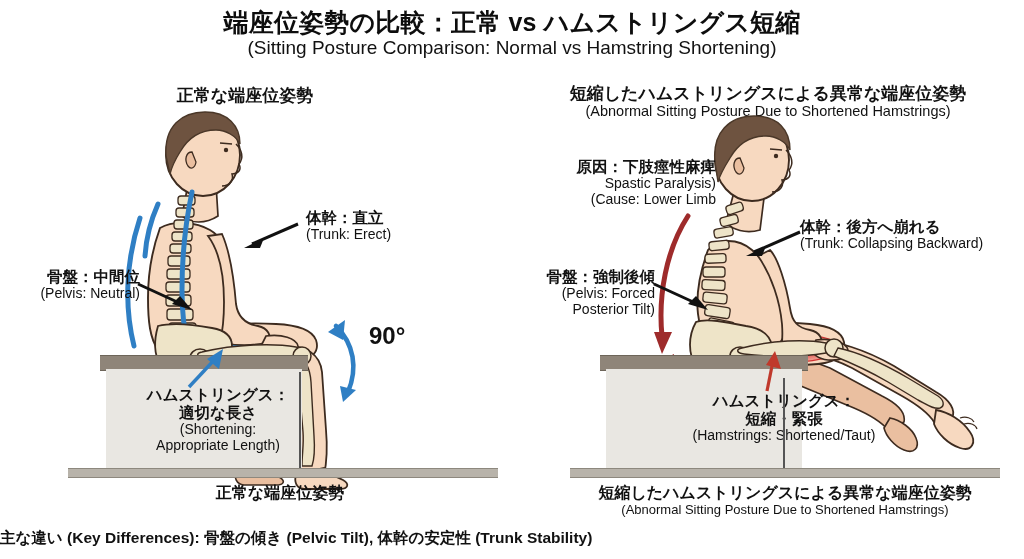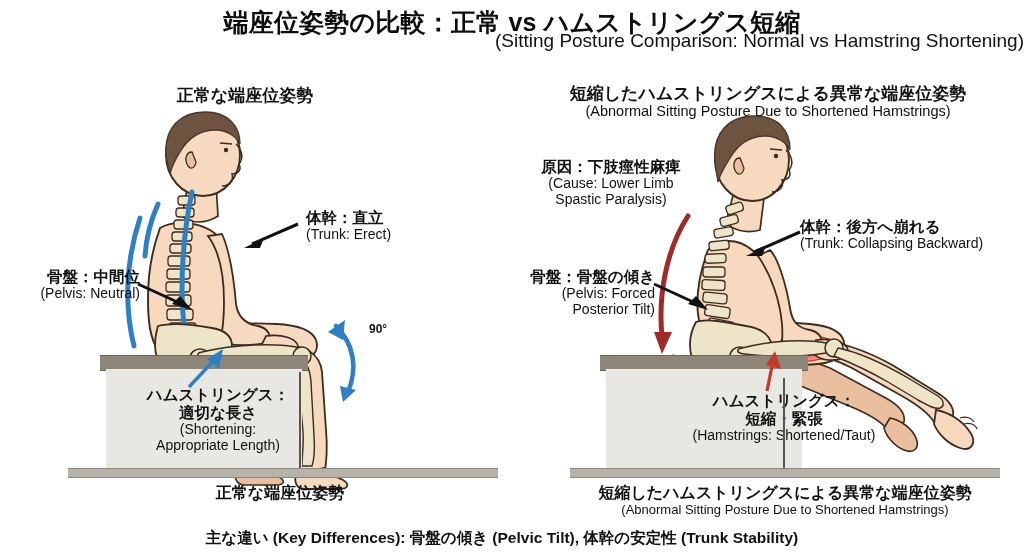--- a/index.html
+++ b/index.html
@@ -27,22 +27,22 @@
     top: 6px; left: 0; width: 1024px;
     text-align: center;
     font-size: 25px;
     font-weight: bold;
     letter-spacing: 0.2px;
     color: #0d0d0d;
     white-space: nowrap;
   }
   .title-sub {
     position: absolute;
-    top: 30px; left: 0; width: 1024px;
-    text-align: right;
+    top: 37px; left: 0; width: 1024px;
+    text-align: center;
     font-size: 19px;
     font-weight: normal;
     color: #111111;
     white-space: nowrap;
   }
 
   
   .panel-head-jp {
     position: absolute;
     text-align: center;
@@ -72,34 +72,34 @@
     font-weight: normal;
     line-height: 1.12;
     white-space: nowrap;
   }
   .lbl.ctr { text-align: center; }
   .lbl.right { text-align: right; }
   .lbl.left { text-align: left; }
 
   .angle-label {
     position: absolute;
-    font-size: 12px;
+    font-size: 24px;
     font-weight: bold;
     color: #111;
   }
 
   
   .cap { position: absolute; text-align: center; }
   .cap .jp { font-size: 16px; font-weight: bold; line-height: 1.18; white-space: nowrap; }
   .cap .en { font-size: 13px; font-weight: normal; line-height: 1.15; white-space: nowrap; }
 
   .keydiff {
     position: absolute;
     top: 528px; left: 0; width: 1004px;
-    text-align: center;
+    text-align: left;
     font-size: 15.5px;
     font-weight: bold;
     color: #111;
     white-space: nowrap;
   }
 
   
   .bench-top {
     position: absolute;
     background: #8f8579;
@@ -337,37 +337,37 @@
     <path d="M72,318 C60,296 60,274 66,258" fill="none" stroke="#9e2b2b" stroke-width="5" stroke-linecap="round"></path>
     <polygon points="58,262 74,254 74,272" fill="#9e2b2b"></polygon>
     <path d="M72,318 C80,330 92,338 104,342" fill="none" stroke="#9e2b2b" stroke-width="5" stroke-linecap="round"></path>
   </svg>
 
   <div class="bench-top" style="left:600px; top:355px; width:208px; height:14px;"></div>
   <div class="bench-body" style="left:606px; top:369px; width:196px; height:100px;"></div>
 
   <div class="floor" style="left:570px; top:468px; width:430px; height:8px;"></div>
 
-  <div class="lbl ctr" style="left:506px; top:158px; width:210px;">
+  <div class="lbl ctr" style="left:506px; top:158px; width:210px;text-align:right;">
     <div class="jp">原因：下肢痙性麻痺</div>
+    <div class="en">Spastic Paralysis)</div>
     <div class="en">(Cause: Lower Limb</div>
-    <div class="en">Spastic Paralysis)</div>
   </div>
 
   <div class="lbl left" style="left:800px; top:218px; width:230px;">
     <div class="jp">体幹：後方へ崩れる</div>
     <div class="en">(Trunk: Collapsing Backward)</div>
   </div>
   <svg class="abs" style="left:738px; top:226px;" width="66" height="38" viewBox="0 0 66 38">
     <line x1="62" y1="6" x2="16" y2="26" stroke="#111" stroke-width="3"></line>
     <polygon points="8,30 28,20 24,30" fill="#111"></polygon>
   </svg>
 
   <div class="lbl right" style="left:500px; top:268px; width:155px;">
-    <div class="jp">骨盤：骨盤の傾き</div>
+    <div class="jp">骨盤：強制後傾</div>
     <div class="en">(Pelvis: Forced</div>
     <div class="en">Posterior Tilt)</div>
   </div>
   <svg class="abs" style="left:652px; top:278px;" width="66" height="40" viewBox="0 0 66 40">
     <line x1="2" y1="6" x2="50" y2="28" stroke="#111" stroke-width="3"></line>
     <polygon points="56,32 36,26 44,18" fill="#111"></polygon>
   </svg>
 
   <div class="lbl ctr" style="left:652px; top:392px; width:264px;">
     <div class="jp">ハムストリングス：</div>

